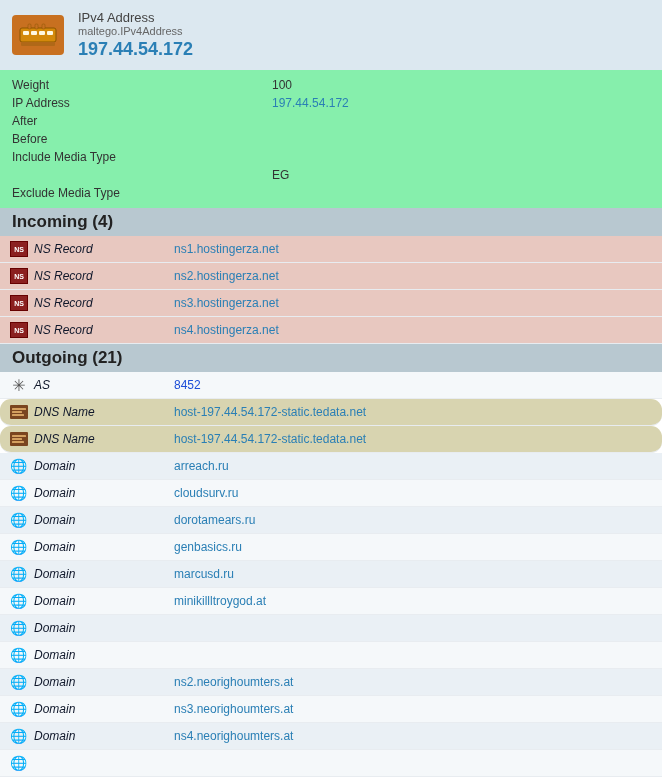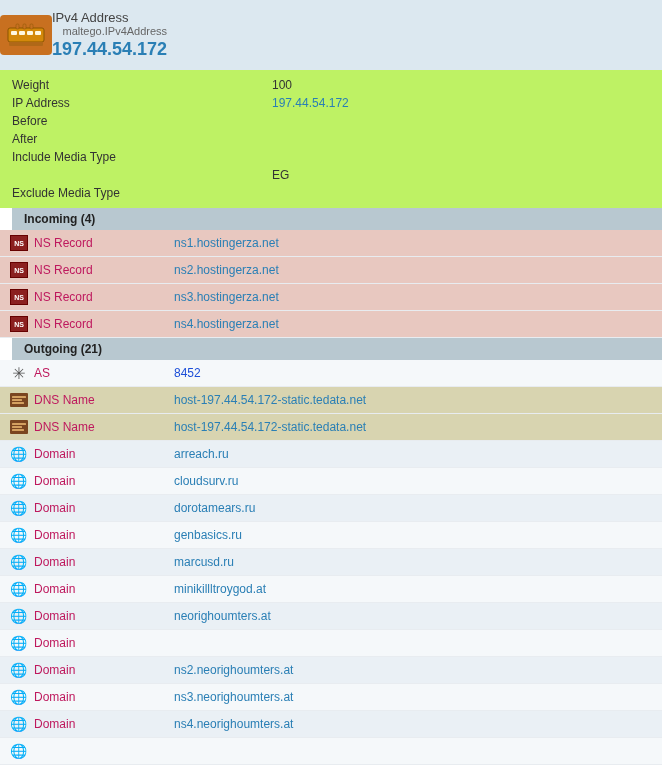--- a/index.html
+++ b/index.html
@@ -6,23 +6,24 @@
     body {
       font-family: Arial, sans-serif;
       font-size: 12px;
       background: #fff;
       width: 662px;
     }
 
     
     .header {
       background: #dce8f0;
-      padding: 10px 0;
-      display: flex;
-      align-items: center;
+      padding: 10px 12px;
+      display: flex;
+      align-items: center;
+      gap: 14px;
     }
     .header-icon {
       width: 52px;
       height: 40px;
       background: #c87020;
       border-radius: 4px;
       display: flex;
       align-items: center;
       justify-content: center;
       flex-shrink: 0;
@@ -32,32 +33,31 @@
       height: 30px;
     }
     .header-text .type-name {
       font-size: 13px;
       color: #444;
       font-weight: normal;
     }
     .header-text .type-id {
       font-size: 11px;
       color: #666;
-      text-align: right;
     }
     .header-text .ip-value {
       font-size: 18px;
       color: #2a7fb5;
       font-weight: bold;
       margin-top: 2px;
     }
 
     
     .properties {
-      background: #bef264;
+      background: #86efac;
       padding: 6px 12px 6px 12px;
     }
     .prop-row {
       display: flex;
       padding: 2px 0;
       min-height: 18px;
     }
     .prop-label {
       width: 260px;
       color: #333;
@@ -69,23 +69,22 @@
     }
     .prop-value.plain {
       color: #333;
     }
 
     
     .section-header {
       background: #b8c8d0;
       padding: 4px 12px;
       font-weight: bold;
-      font-size: 12px;
+      font-size: 17px;
       color: #222;
-      margin-left: 12px;
     }
 
     
     .list-row {
       display: flex;
       align-items: center;
       padding: 3px 8px;
       min-height: 22px;
       border-bottom: 1px solid #e8ecf0;
     }
@@ -95,43 +94,45 @@
     .list-row:nth-child(even) {
       background: #eaf0f5;
     }
     
     .row-ns {
       background: #e8c8c0 !important;
     }
     
     .row-dns {
       background: #d8d4b0 !important;
+      border-radius: 11px;
     }
     
     .row-default-odd {
       background: #f5f8fa;
     }
     .row-default-even {
       background: #eaf0f5;
     }
 
     .row-icon {
       width: 22px;
       height: 20px;
       display: flex;
       align-items: center;
       justify-content: center;
       flex-shrink: 0;
       margin-right: 4px;
     }
     .row-label {
       width: 140px;
-      color: #be185d;
+      color: #0f172a;
       flex-shrink: 0;
       font-weight: 500;
+      font-style: italic;
     }
     .row-value {
       color: #2a7fb5;
       flex: 1;
     }
     .row-value.plain {
       color: #1d4ed8;
     }
 
     
@@ -176,25 +177,25 @@
 <div class="properties">
   <div class="prop-row">
     <span class="prop-label">Weight</span>
     <span class="prop-value plain">100</span>
   </div>
   <div class="prop-row">
     <span class="prop-label">IP Address</span>
     <span class="prop-value">197.44.54.172</span>
   </div>
   <div class="prop-row">
+    <span class="prop-label">After</span>
+    <span class="prop-value"></span>
+  </div>
+  <div class="prop-row">
     <span class="prop-label">Before</span>
-    <span class="prop-value"></span>
-  </div>
-  <div class="prop-row">
-    <span class="prop-label">After</span>
     <span class="prop-value"></span>
   </div>
   <div class="prop-row">
     <span class="prop-label">Include Media Type</span>
     <span class="prop-value"></span>
   </div>
   <div class="prop-row">
     <span class="prop-label"></span>
     <span class="prop-value plain">EG</span>
   </div>
@@ -318,21 +319,20 @@
         <span style="font-size:14px;color:#2a7fb5;">🌐</span>
       </div>
     <span class="row-label">Domain</span>
     <span class="row-value">minikillltroygod.at</span>
   </div>
   <div class="list-row row-default-odd">
     <div class="row-icon">
         <span style="font-size:14px;color:#2a7fb5;">🌐</span>
       </div>
     <span class="row-label">Domain</span>
-    <span class="row-value">neorighoumters.at</span>
   </div>
   <div class="list-row row-default-even">
     <div class="row-icon">
         <span style="font-size:14px;color:#2a7fb5;">🌐</span>
       </div>
     <span class="row-label">Domain</span>
   </div>
   <div class="list-row row-default-odd">
     <div class="row-icon">
         <span style="font-size:14px;color:#2a7fb5;">🌐</span>

